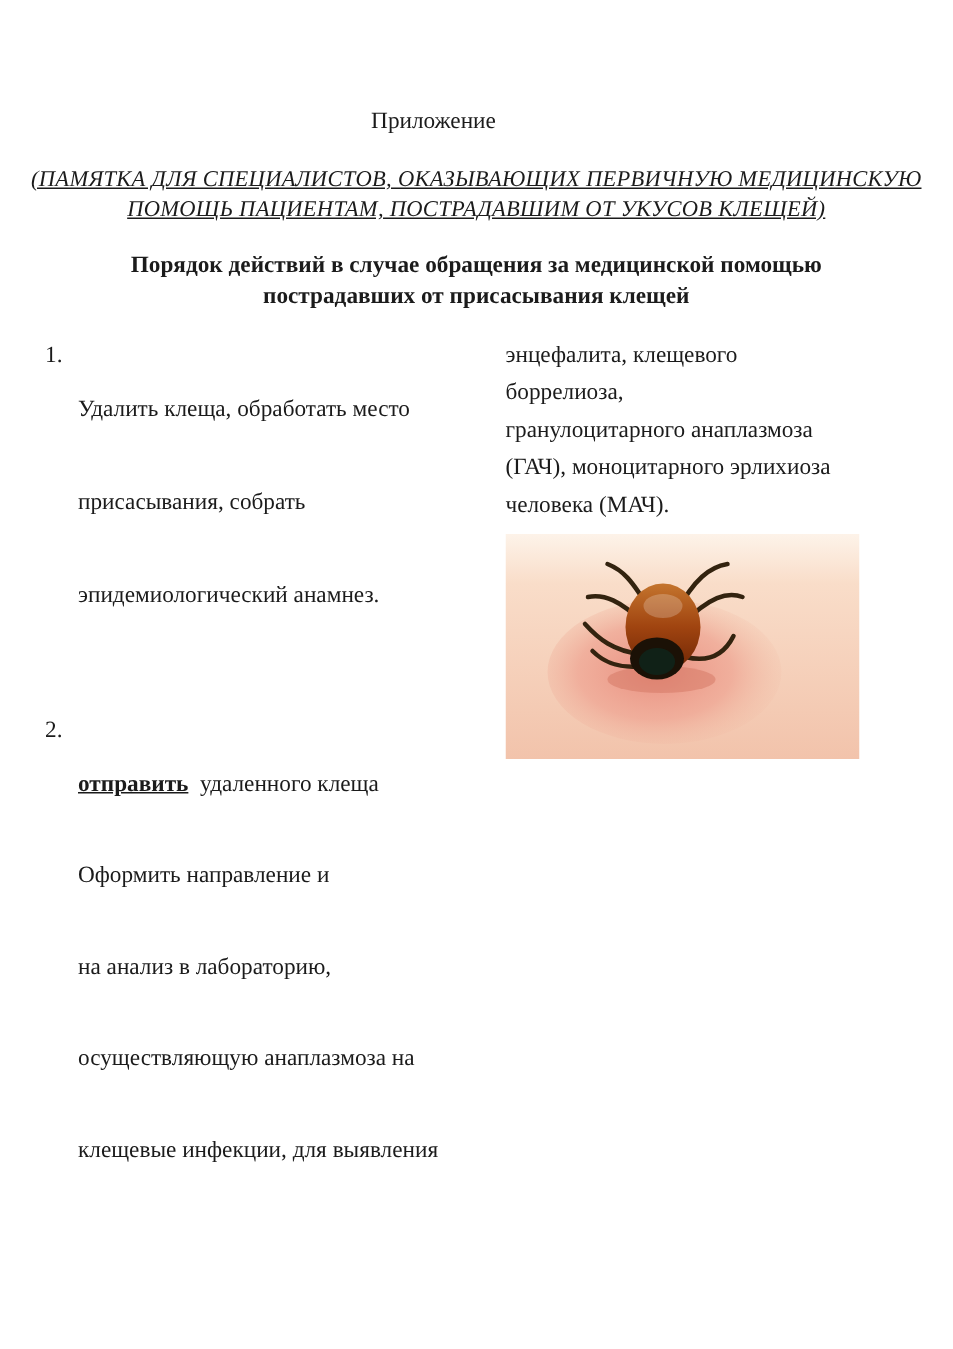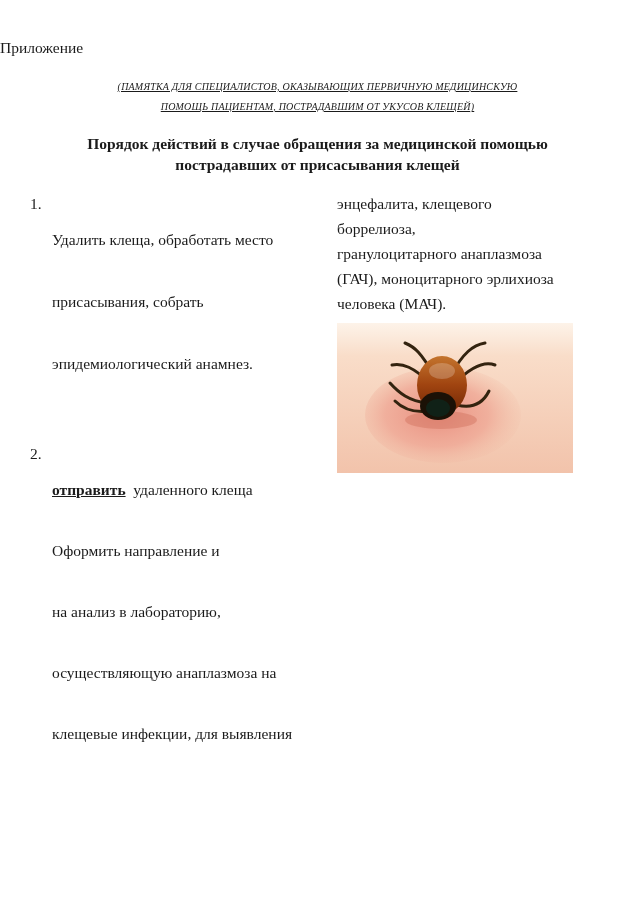--- a/index.html
+++ b/index.html
@@ -7,30 +7,30 @@
   body {
     width:635px; height:899px;
     background:#ffffff;
     color:#1b1b1b;
     font-family:"Liberation Serif","DejaVu Serif",serif;
     font-size:15.5px;
     position:relative;
     overflow:hidden;
   }
   .appendix {
-    padding:40px 57px 0 0;
-    text-align:left;
+    padding:73px 57px 0 0;
+    text-align:center;
     line-height:16px;
   }
   .memo {
     margin-top:21px;
     text-align:center;
     font-style:italic;
     text-decoration:underline;
-    font-size:10px;
+    font-size:15px;
     line-height:20px;
     letter-spacing:0.2px;
   }
   .doc-title {
     margin-top:16px;
     text-align:center;
     font-weight:bold;
     line-height:21px;
   }
   .columns {

